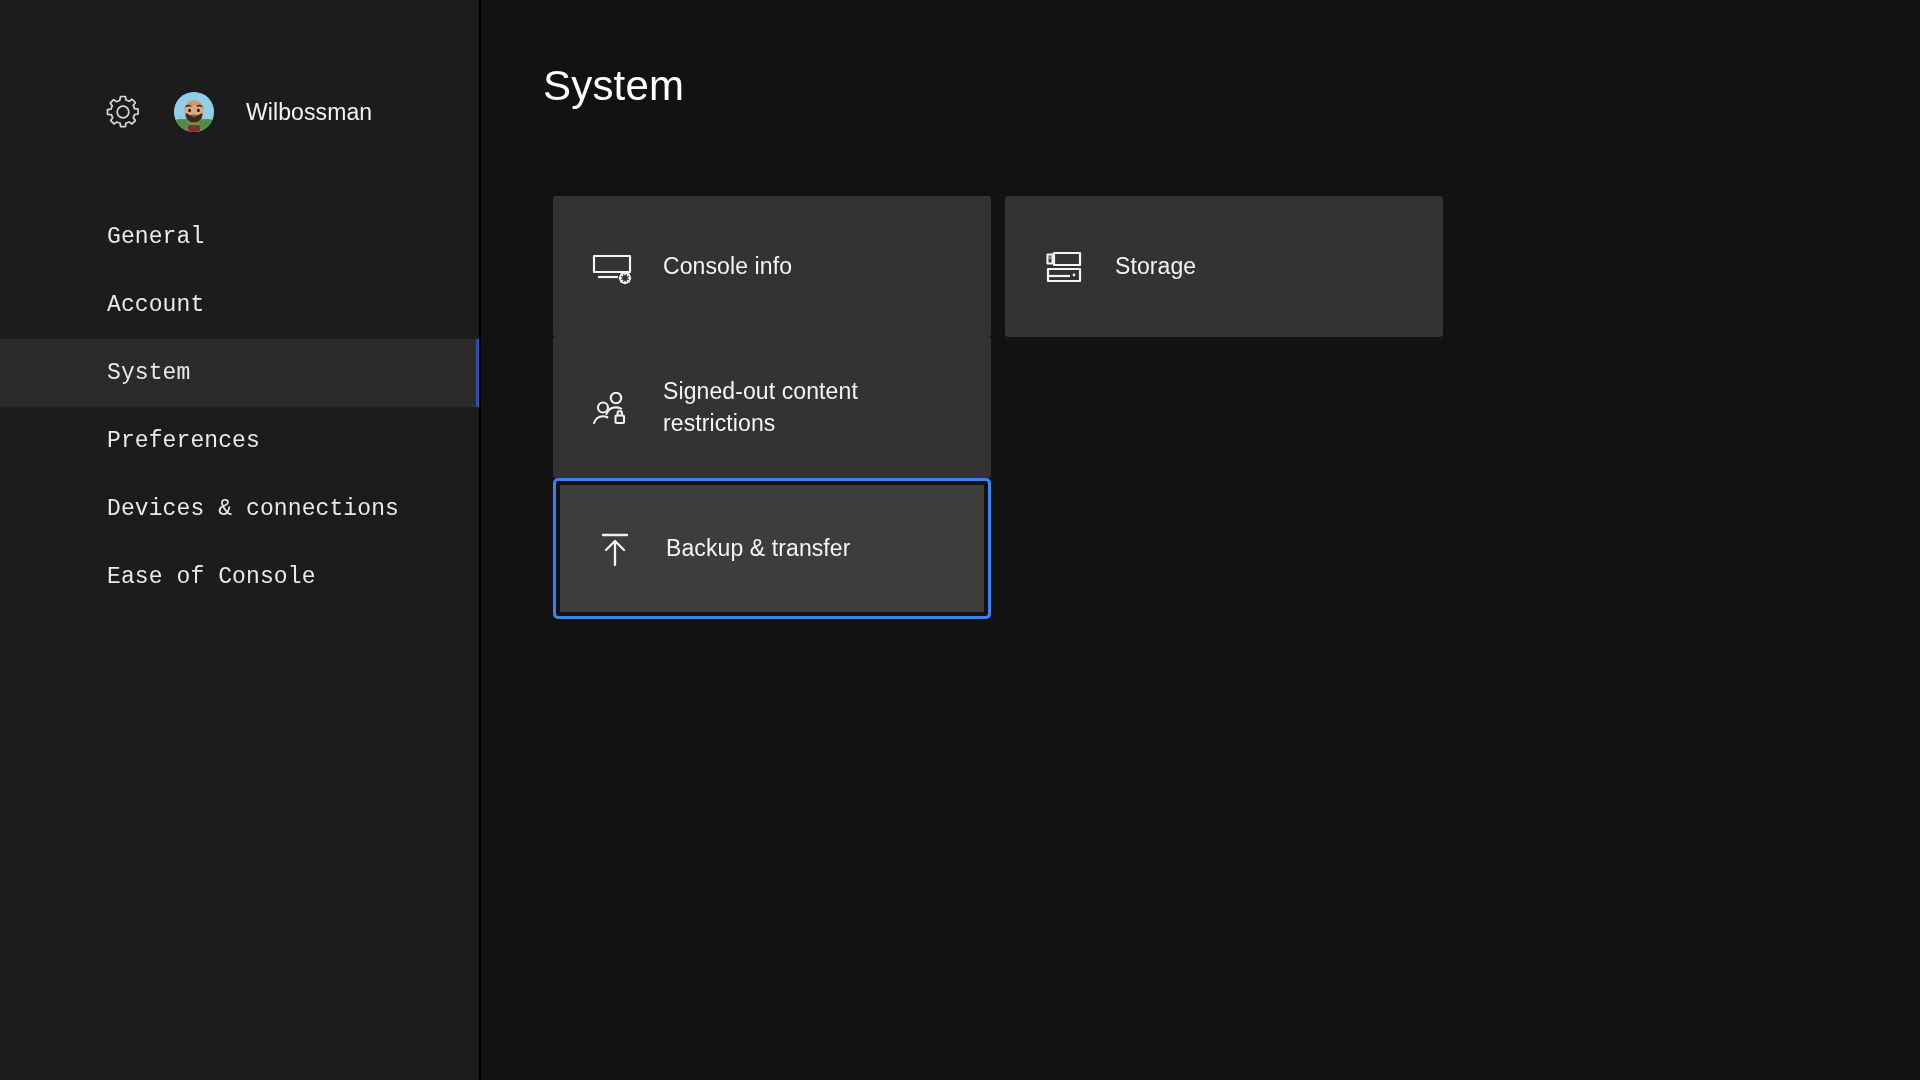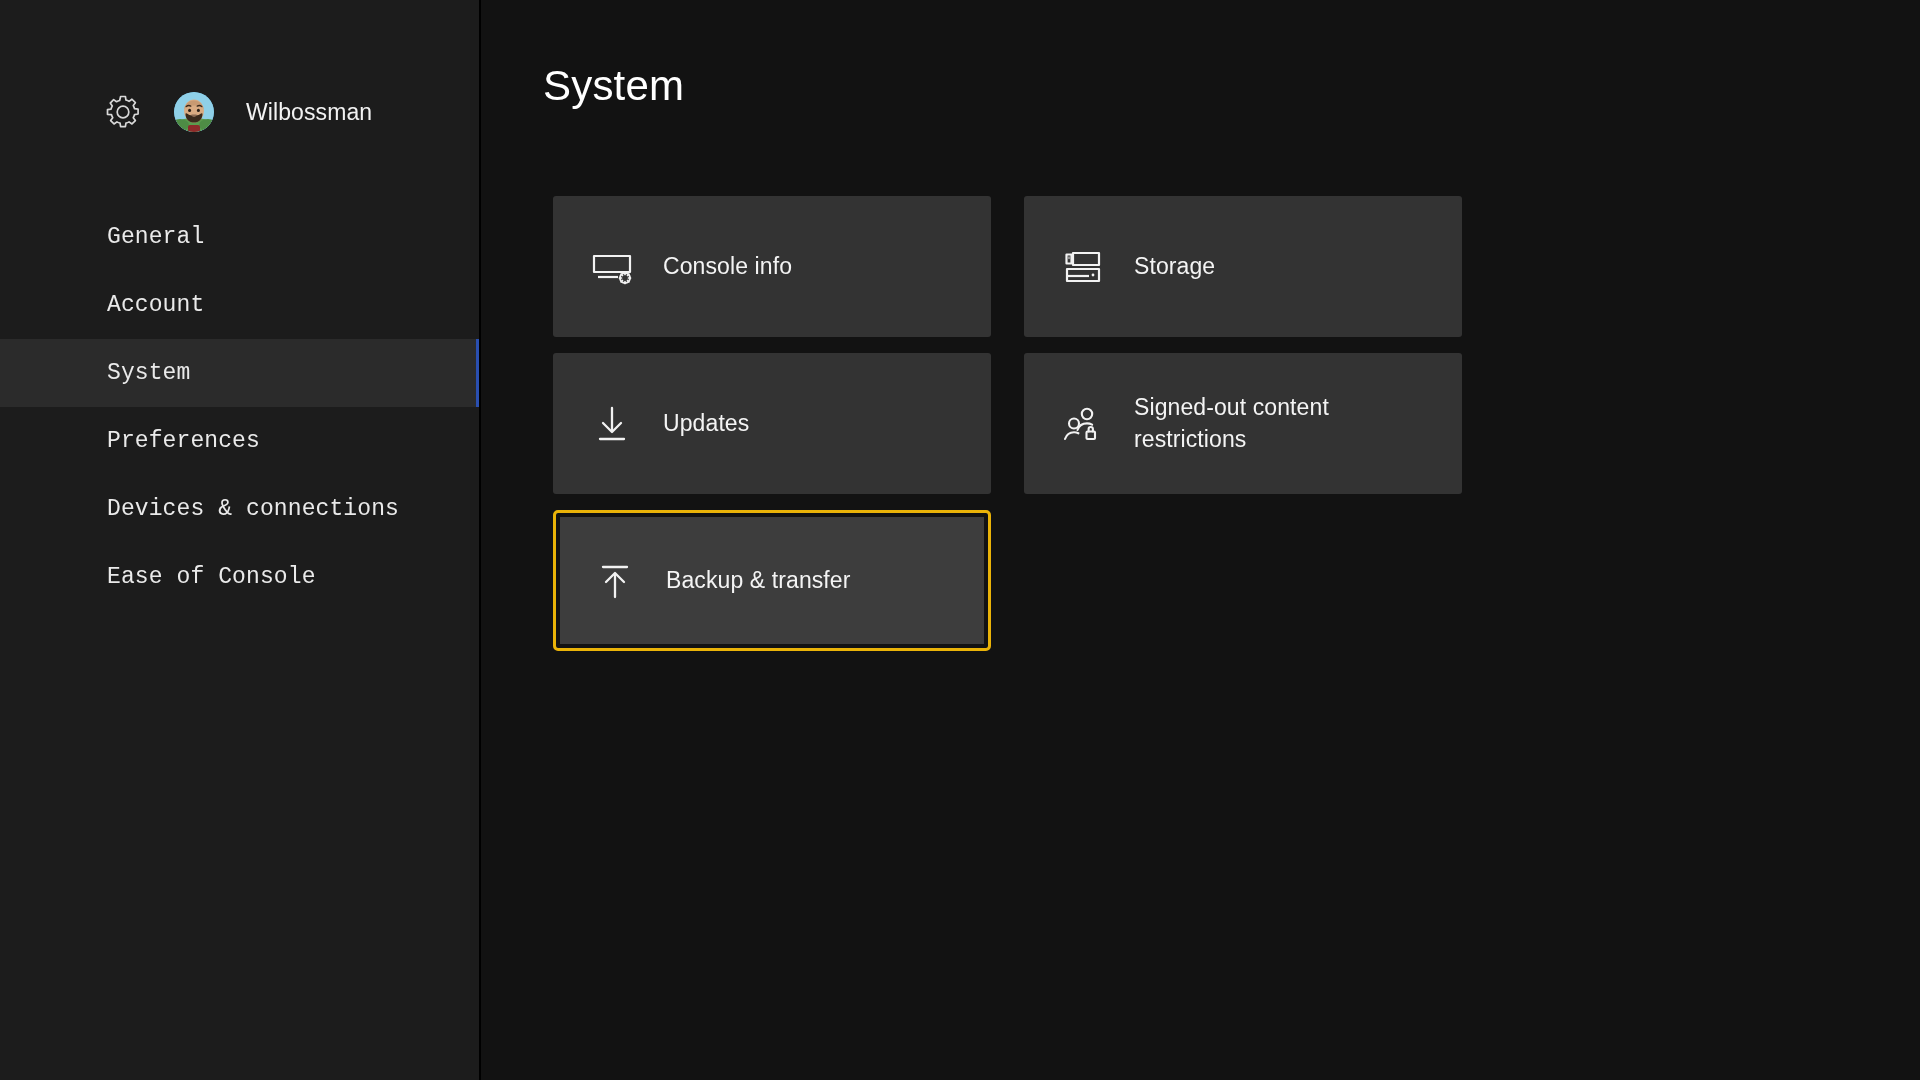--- a/index.html
+++ b/index.html
@@ -87,22 +87,22 @@
     letter-spacing:0.2px;
   }
 
   .tiles {
     position:absolute;
     left:72px; top:196px;
     width:900px;
   }
   .tile-row {
     display:flex;
-    gap:33px;
-    margin-bottom:16px;
+    gap:14px;
+    margin-bottom:0;
   }
   .tile {
     position:relative;
     width:438px; height:141px;
     background:#333333;
     border-radius:3px;
     display:flex;
     align-items:center;
     padding-left:36px;
     flex:0 0 438px;
@@ -119,21 +119,21 @@
     color:#f4f4f4;
     font-size:23px;
     line-height:1.38;
     letter-spacing:0.1px;
     max-width:280px;
   }
 
   
   .tile.focused {
     background:#3d3d3d;
-    border:3px solid #eab308;
+    border:3px solid #3b82f6;
     box-shadow:0 0 0 4px #121212 inset;
     border-radius:5px;
   }
 </style>
 </head>
 <body>
 
 <div class="screen">
 
   <div class="sidebar">
@@ -231,30 +231,20 @@
               <rect x="7" y="25" width="32" height="12"></rect>
               <circle cx="33" cy="31" r="1.4" fill="#f2f2f2" stroke="none"></circle>
               <path d="M7 32h22"></path>
             </svg>
           </span>
           <span class="tile-label">Storage</span>
         </div>
       </div>
 
       <div class="tile-row">
-        <div class="tile">
-          <span class="tile-icon">
-            <svg viewBox="0 0 46 46" width="46" height="46" fill="none" stroke="#f2f2f2" stroke-width="2.3" stroke-linecap="round" stroke-linejoin="round">
-              <path d="M23 7v23"></path>
-              <path d="M14 22l9 9 9-9"></path>
-              <path d="M11 38h24"></path>
-            </svg>
-          </span>
-          <span class="tile-label">Updates</span>
-        </div>
 
         <div class="tile">
           <span class="tile-icon">
             <svg viewBox="0 0 46 46" width="46" height="46" fill="none" stroke="#f2f2f2" stroke-width="2.1" stroke-linejoin="round" stroke-linecap="round">
               <circle cx="27" cy="13" r="5.2"></circle>
               <path d="M17.5 29c1.5-4.3 5.2-6.6 9.5-6.6 1.9 0 3.6.45 5.1 1.25"></path>
               <circle cx="14" cy="22.5" r="5"></circle>
               <path d="M5 38c1.4-4.3 4.9-6.8 9-6.8 1.6 0 3.1.38 4.4 1.08"></path>
               <rect x="26.5" y="30.5" width="8.5" height="7.5" rx="1"></rect>
               <path d="M28.6 30.5v-2.4a2.15 2.15 0 0 1 4.3 0v2.4"></path>

